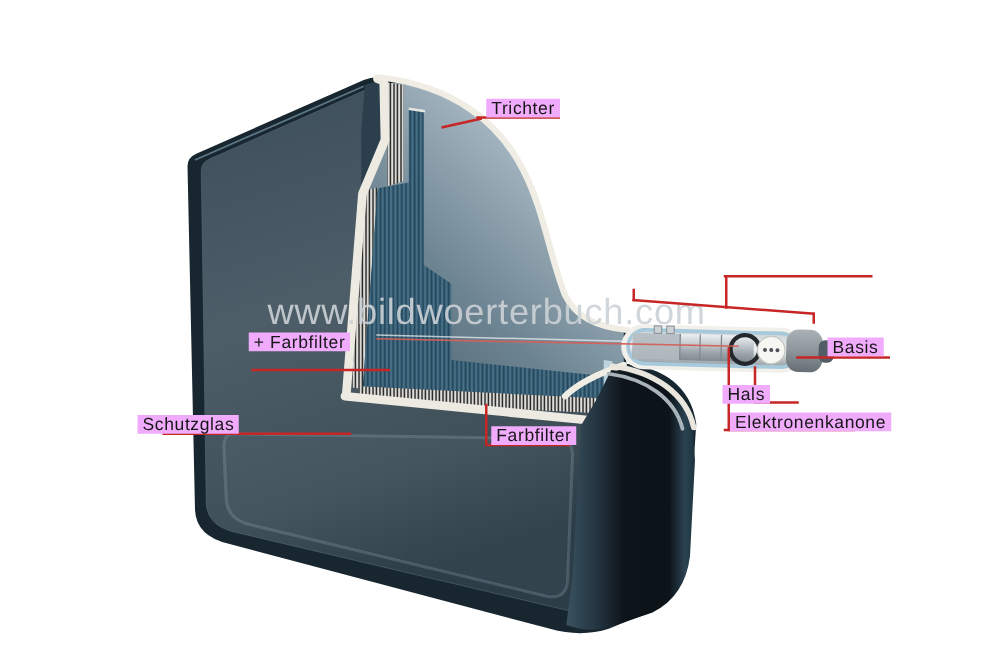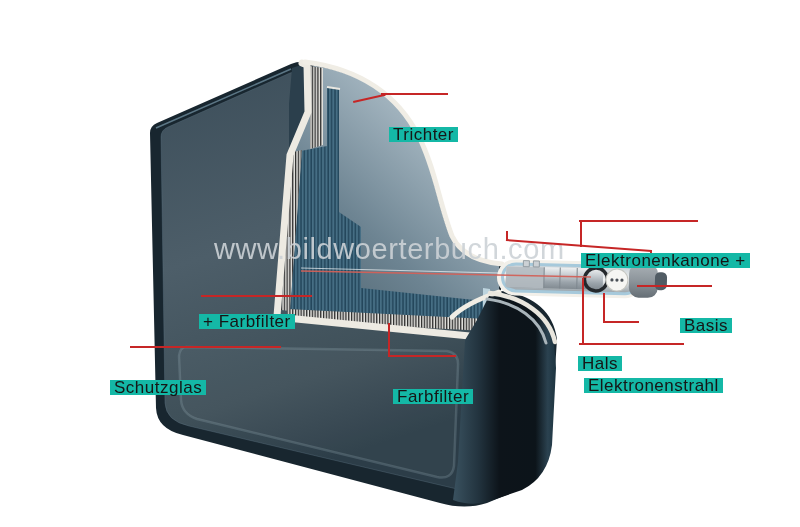--- a/index.html
+++ b/index.html
@@ -1,22 +1,22 @@
 <!DOCTYPE html>
 <html><head>
 <meta charset="utf-8">
 <style>
   html,body{margin:0;padding:0;background:#fff;}
   .stage{position:relative;width:800px;height:527px;background:#ffffff;overflow:hidden;
          font-family:"Liberation Sans","DejaVu Sans",sans-serif;}
   .stage svg{position:absolute;left:0;top:0;}
 
   
-  .lbl{position:absolute;font-size:17px;letter-spacing:.5px;color:#161616;
-       background:#14b8a6;padding:1px 4px;line-height:13px;white-space:nowrap;margin-top:48px;}
+  .lbl{position:absolute;font-size:14px;letter-spacing:.5px;color:#161616;
+       background:#f0abfc;padding:1px 4px;line-height:13px;white-space:nowrap;}
 
   
   .rl{position:absolute;background:#c62626;}
   .h2{height:2px;} .w2{width:2px;}
   .rl-trichter-underline{left:381px;top:93px;width:67px;}
   .rl-trichter-leader{left:353px;top:101px;width:33px;height:2px;transform:rotate(-12.5deg);transform-origin:0 0;}
   .rl-ek-underline{left:579px;top:220px;width:119px;}
   .rl-ek-connector{left:580px;top:221px;height:26px;}
   .rl-ek-tick-left{left:506px;top:231px;height:10px;}
   .rl-ek-diagonal{left:506px;top:239px;width:146px;height:2px;transform:rotate(4.3deg);transform-origin:0 0;}
@@ -26,21 +26,21 @@
   .rl-hals-leader{left:603px;top:293px;height:30px;}
   .rl-es-underline{left:579px;top:343px;width:105px;}
   .rl-es-leader{left:582px;top:278px;height:67px;}
   .rl-ff-underline{left:201px;top:295px;width:111px;}
   .rl-sg-underline{left:130px;top:346px;width:151px;}
   .rl-bs-underline{left:390px;top:355px;width:66px;}
   .rl-bs-leader{left:388px;top:323px;height:34px;}
 
   .lbl-trichter{left:389px;top:79px;}
   .lbl-ek{left:581px;top:205px;}
-  .lbl-basis{left:680px;top:270px;}
+  .lbl-basis{left:662px;top:270px;}
   .lbl-hals{left:578px;top:308px;}
   .lbl-es{left:584px;top:330px;}
   .lbl-bildschirm{left:393px;top:341px;}
   .lbl-ff{left:199px;top:266px;}
   .lbl-sg{left:110px;top:332px;}
 </style>
 </head>
 <body>
 
 <div class="stage">
@@ -165,21 +165,20 @@
 <div class="rl h2 rl-hals-underline"></div>
 <div class="rl w2 rl-hals-leader"></div>
 <div class="rl h2 rl-es-underline"></div>
 <div class="rl w2 rl-es-leader"></div>
 <div class="rl h2 rl-ff-underline"></div>
 <div class="rl h2 rl-sg-underline"></div>
 <div class="rl h2 rl-bs-underline"></div>
 <div class="rl w2 rl-bs-leader"></div>
 
 <div class="lbl lbl-trichter">Trichter</div>
-<div class="lbl lbl-ek">Elektronenkanone +</div>
 <div class="lbl lbl-basis">Basis</div>
 <div class="lbl lbl-hals">Hals</div>
-<div class="lbl lbl-es">Elektronenstrahl</div>
+<div class="lbl lbl-es">Elektronenkanone</div>
 <div class="lbl lbl-bildschirm">Farbfilter</div>
 <div class="lbl lbl-ff">+ Farbfilter</div>
 <div class="lbl lbl-sg">Schutzglas</div>
 
 </div>
 
 </body></html>

